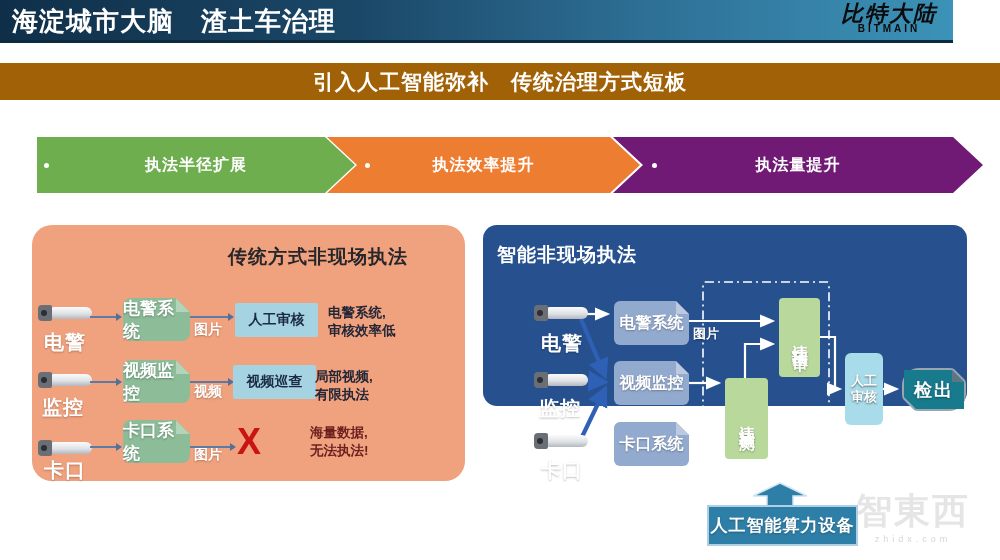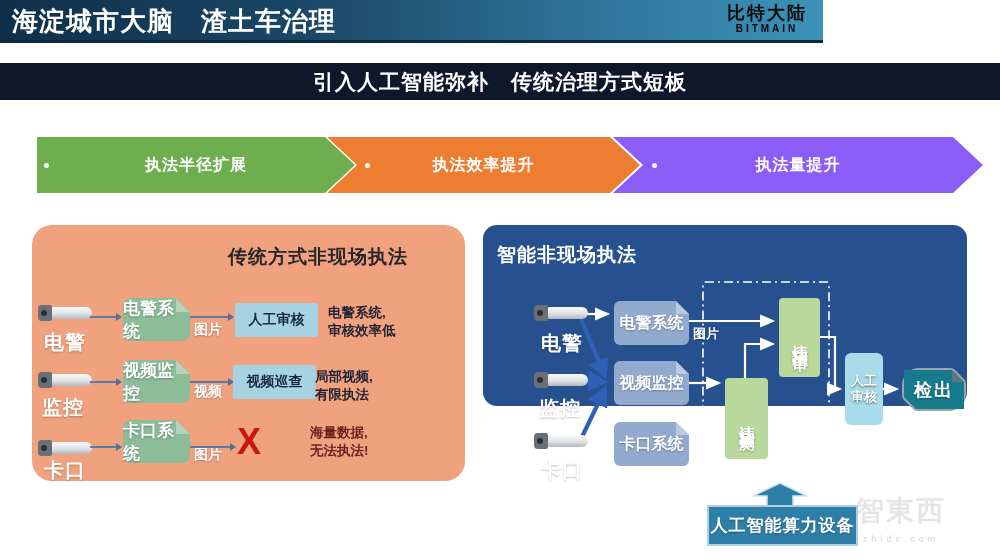--- a/index.html
+++ b/index.html
@@ -1,41 +1,41 @@
 <!DOCTYPE html>
 <html><head>
 <meta charset="utf-8">
 <style>
   html,body{margin:0;padding:0;background:#fff;}
   #stage{position:relative;width:1000px;height:560px;background:#ffffff;overflow:hidden;
          font-family:"Liberation Sans","DejaVu Sans",sans-serif;}
   
-  #header{position:absolute;left:0;top:0;width:823px;height:40px;
+  #header{position:absolute;left:0;top:0;width:953px;height:40px;
     background:linear-gradient(90deg,#0f2f49 0%,#1b4868 35%,#2e7His096 65%,#3c92b8 100%);
     background:linear-gradient(90deg,#0f2f49 0%,#1b4868 38%,#2e7096 68%,#3c92b8 100%);
     border-bottom:3px solid #0c2940;}
   .hd-title{position:absolute;left:12px;top:4px;font-size:26px;font-weight:bold;color:#fff;letter-spacing:1px;}
   .logo{position:absolute;right:16px;top:4px;text-align:center;color:#0b0b0b;}
-  .logo-cn{font-size:18px;font-weight:bold;letter-spacing:2px;line-height:19px;}
+  .logo-cn{font-size:22px;font-weight:bold;letter-spacing:2px;line-height:19px;font-style:italic;}
   .logo-en{font-size:10px;font-weight:bold;letter-spacing:3px;line-height:12px;}
   
-  #banner{position:absolute;left:0;top:63px;width:1000px;height:37px;background:#0f172a;
+  #banner{position:absolute;left:0;top:63px;width:1000px;height:37px;background:#a16207;
     display:flex;align-items:center;justify-content:center;}
   #banner span{color:#fff;font-size:21px;font-weight:bold;letter-spacing:1px;}
   
   .chev{position:absolute;top:137px;height:56px;display:flex;align-items:center;justify-content:center;
     color:#fff;font-size:16px;font-weight:bold;letter-spacing:1px;}
   .chev .dot{position:absolute;top:26px;width:5px;height:5px;border-radius:50%;background:#fff;}
   #chev1{left:37px;width:318px;background:#6fae4e;
     clip-path:polygon(0 0,calc(100% - 30px) 0,100% 50%,calc(100% - 30px) 100%,0 100%);}
   #chev1 .dot{left:7px;}
   #chev2{left:327px;width:313px;background:#ed7d31;
     clip-path:polygon(0 0,calc(100% - 30px) 0,100% 50%,calc(100% - 30px) 100%,0 100%,30px 50%);}
   #chev2 .dot{left:38px;}
-  #chev3{left:613px;width:370px;background:#8b5cf6;
+  #chev3{left:613px;width:370px;background:#701a75;
     clip-path:polygon(0 0,calc(100% - 30px) 0,100% 50%,calc(100% - 30px) 100%,0 100%,30px 50%);}
   #chev3 .dot{left:39px;}
   
   #lpanel{position:absolute;left:32px;top:225px;width:433px;height:256px;background:#f0a17d;border-radius:20px;}
   #rpanel{position:absolute;left:483px;top:225px;width:484px;height:181px;background:#27508f;border-radius:14px;}
   .lp-title{position:absolute;left:196px;top:19px;font-size:19px;font-weight:bold;color:#26262b;letter-spacing:1px;}
   .rp-title{position:absolute;left:14px;top:17px;font-size:19px;font-weight:bold;color:#fff;letter-spacing:1px;}
   
   .cam{position:absolute;width:54px;height:16px;}
   .cam .body{position:absolute;left:10px;top:2px;right:0;bottom:2px;border-radius:6px;
@@ -88,21 +88,21 @@
   #rp-svg{position:absolute;left:0;top:0;width:484px;height:257px;pointer-events:none;}
   .rp-datalabel{position:absolute;left:210px;top:100px;color:#fff;font-size:13px;font-weight:bold;
     text-shadow:0 1px 2px rgba(0,0,0,0.35);}
   
   #up-arrow{position:absolute;left:745px;top:482px;width:70px;height:26px;}
   #device-box{position:absolute;left:707px;top:505px;width:151px;height:41px;background:#2e7fa8;
     border:2px solid #aecfe4;box-sizing:border-box;display:flex;align-items:center;justify-content:center;
     color:#fff;font-size:17px;font-weight:bold;letter-spacing:1px;text-shadow:0 1px 2px rgba(0,0,0,0.3);}
   
   #watermark{position:absolute;left:856px;top:488px;text-align:center;}
-  .wm-cn{font-size:28px;font-weight:bold;color:#cdcdcd;opacity:0.5;letter-spacing:2px;line-height:46px;}
+  .wm-cn{font-size:36px;font-weight:bold;color:#cdcdcd;opacity:0.5;letter-spacing:2px;line-height:46px;}
   .wm-en{font-size:9px;letter-spacing:4px;color:#c5c5c5;opacity:0.7;}
 </style>
 </head>
 <body>
 
 <div id="stage">
 
   <div id="header">
     <div class="hd-title">海淀城市大脑　渣土车治理</div>
     <div class="logo">

